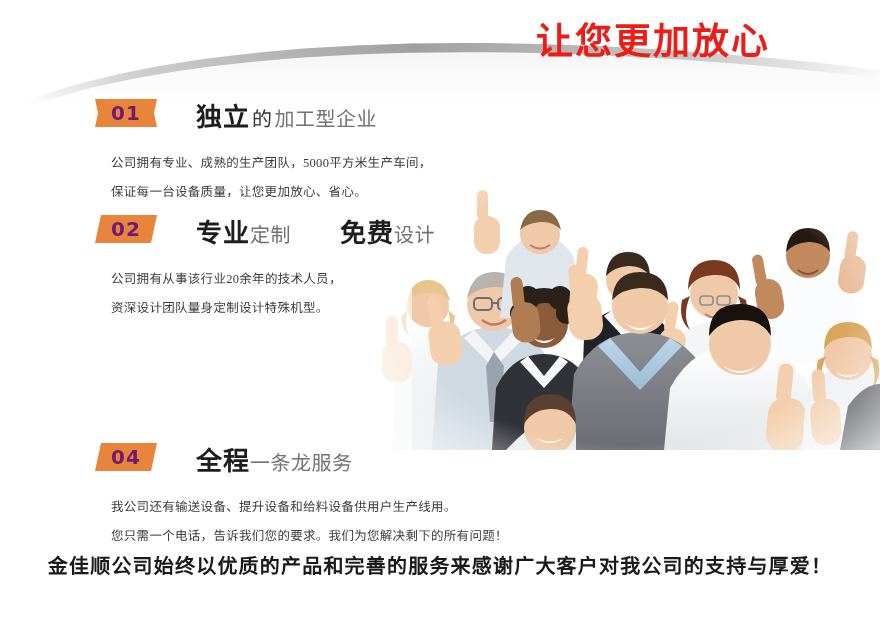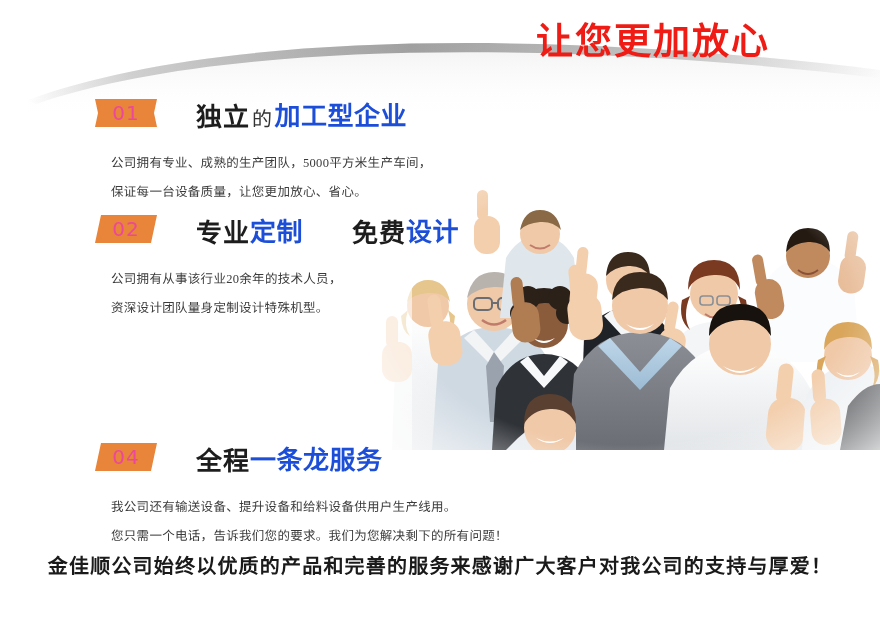--- a/index.html
+++ b/index.html
@@ -67,23 +67,23 @@
     width:62px;height:28px;
     margin-right:6px;
     margin-bottom:3px;
     flex:0 0 auto;
   }
   .badge svg{position:absolute;left:0;top:0;}
   .badge .num{
     position:absolute;left:0;top:0;
     width:62px;height:28px;
     display:flex;align-items:center;justify-content:center;
-    color:#ec4899;
+    color:#701a75;
     font-size:20px;
-    font-weight:400;
+    font-weight:700;
     letter-spacing:1px;
     font-family:"DejaVu Sans","Liberation Sans",sans-serif;
   }
   .t-main{
     font-size:26px;
     font-weight:700;
     color:#1d1d1d;
     letter-spacing:1px;
     line-height:1;
     margin-left:33px;
@@ -92,23 +92,23 @@
     font-size:20px;
     font-weight:500;
     color:#333333;
     letter-spacing:0.5px;
     line-height:1;
     padding:0 2px;
     align-self:flex-end;
     padding-bottom:1px;
   }
   .t-accent{
-    font-size:26px;
-    font-weight:700;
-    color:#1d4ed8;
+    font-size:20px;
+    font-weight:400;
+    color:#737373;
     letter-spacing:0.5px;
     line-height:1;
     align-self:flex-end;
     padding-bottom:1px;
   }
   .gap{width:16px;flex:0 0 auto;}
 
   .feat-body{
     margin-top:24px;
     margin-left:16px;

